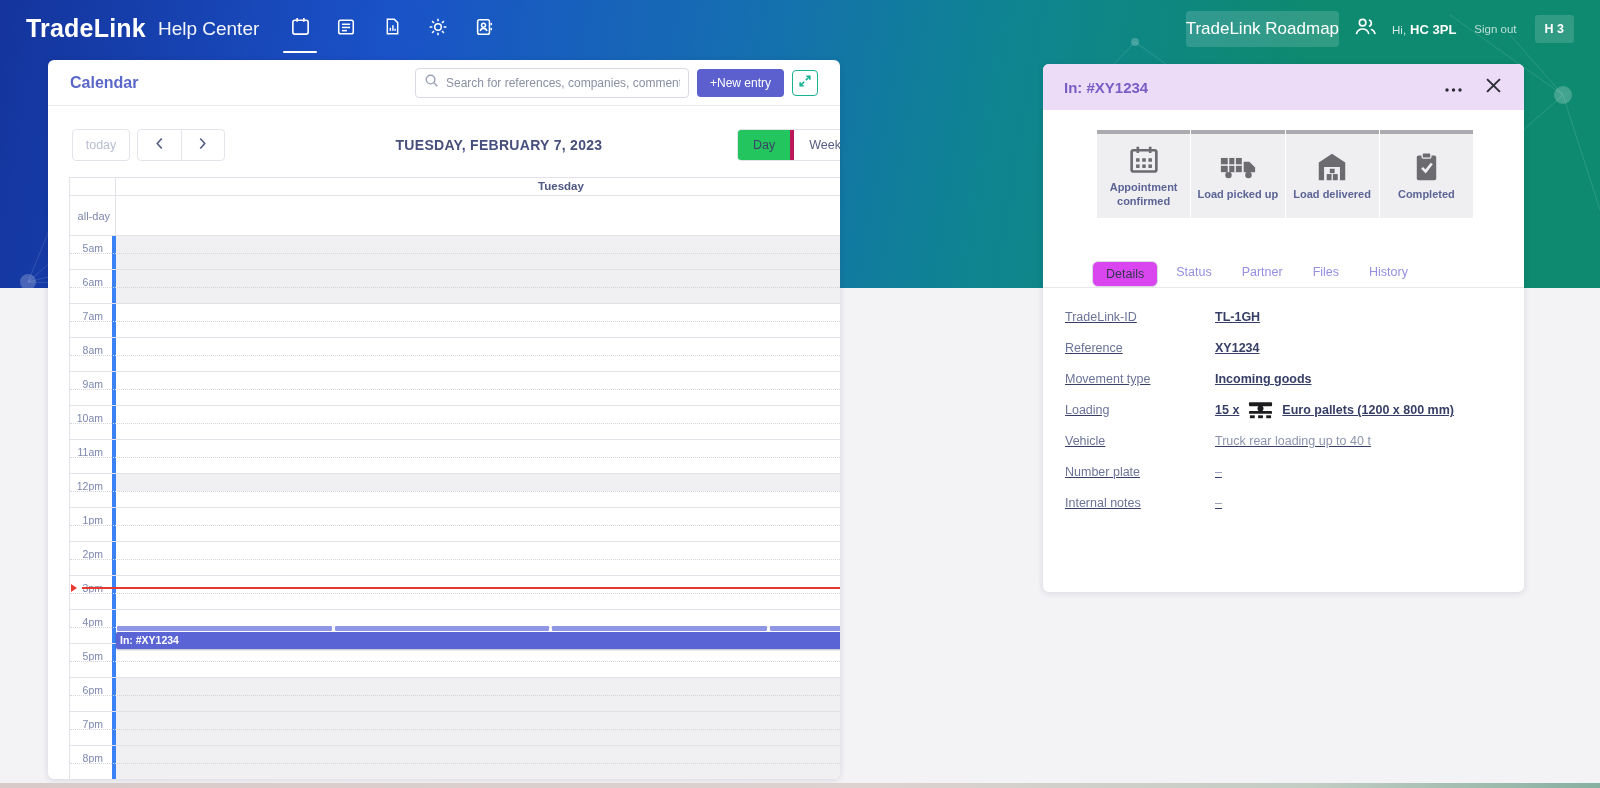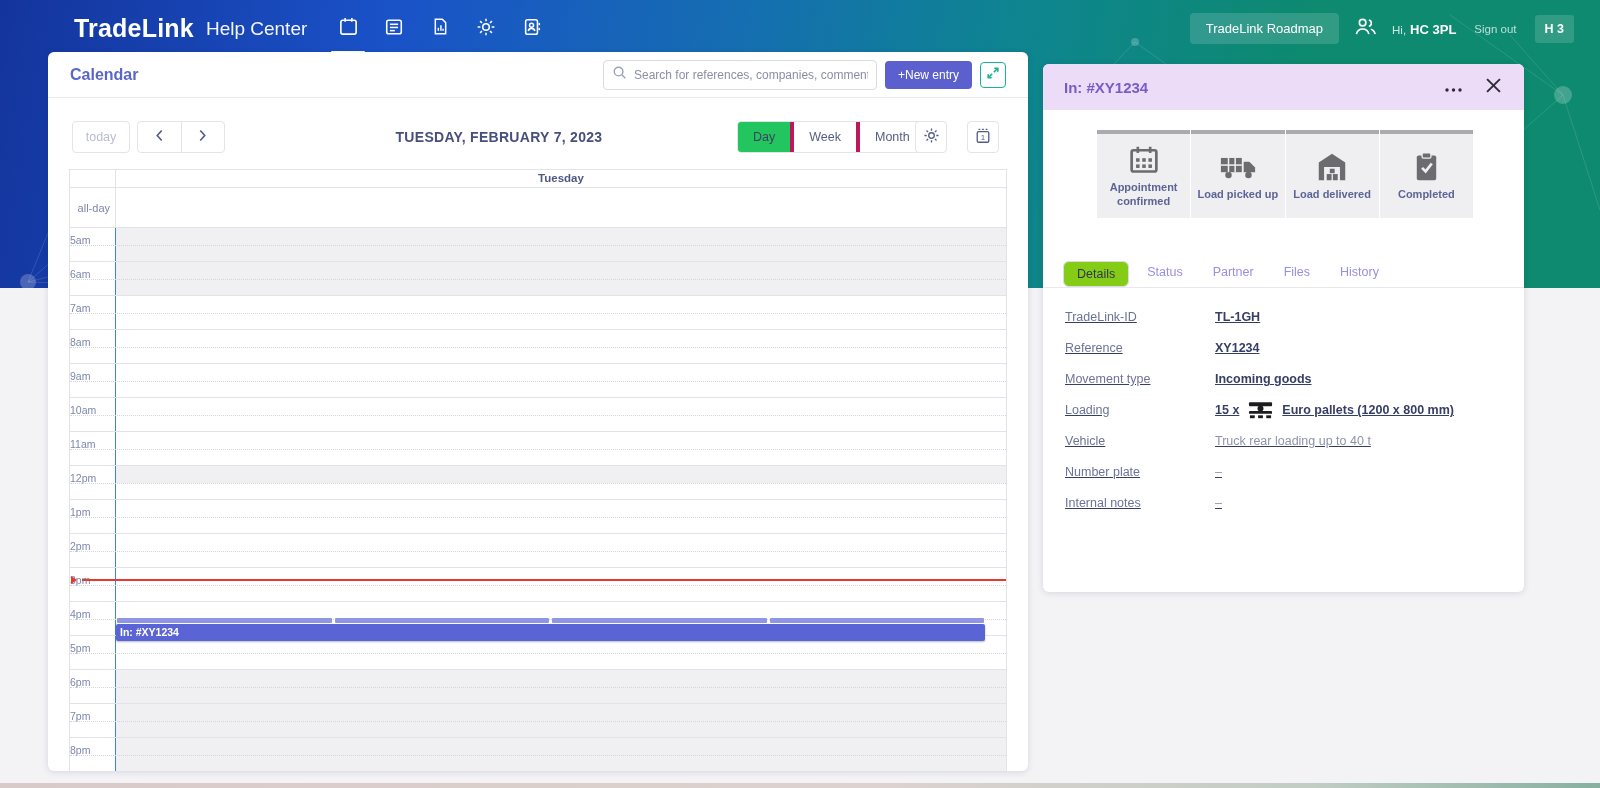--- a/index.html
+++ b/index.html
@@ -10,34 +10,34 @@
     background:#f3f3f6;
     color:#363e66;
   }
   
   .hero {
     position:absolute; left:0; top:0; width:1600px; height:288px;
     background:linear-gradient(100deg,#14349c 0%,#1a52c8 24%,#156fb0 46%,#0e8590 62%,#0d8a6f 80%,#0d8a6f 100%);
   }
   .hero svg { position:absolute; inset:0; }
   .navbar { position:absolute; left:0; top:0; width:1600px; height:57px; display:flex; align-items:center; padding:0 26px; color:#fff; }
-  .brand { font-size:25px; font-weight:700; letter-spacing:.2px;margin-left:48px; }
+  .brand { font-size:25px; font-weight:700; letter-spacing:.2px; }
   .app-name { font-size:19px; font-weight:400; opacity:.95; margin-left:12px; }
   .nav-icons { display:flex; gap:8px; margin-left:22px; }
   .nav-btn { width:38px; height:42px; display:flex; align-items:center; justify-content:center; position:relative; cursor:pointer; }
   .nav-btn.active:after { content:""; position:absolute; left:2px; right:2px; bottom:-3px; height:2px; background:#fff; border-radius:1px; }
   .nav-right { margin-left:auto; display:flex; align-items:center; gap:14px; }
-  .roadmap-btn { background:rgba(255,255,255,.15); padding:8px 16px; border-radius:4px; font-size:13px; cursor:pointer; }
+  .roadmap-btn { background:rgba(255,255,255,.15); padding:8px 0; border-radius:4px; font-size:17px; cursor:pointer; }
   .greeting { font-size:11.5px; color:rgba(255,255,255,.8); }
   .user-name { font-size:13px; font-weight:700; margin-left:4px; }
   .sign-out { font-size:11.5px; color:rgba(255,255,255,.72); margin-left:4px; cursor:pointer; }
   .org-badge { background:rgba(255,255,255,.15); padding:7px 10px; border-radius:3px; font-size:12.5px; font-weight:600; margin-left:4px; }
 
   
-  .cal-card { position:absolute; left:48px; top:52px; width:980px; height:719px; background:#fff; border-radius:6px; box-shadow:0 1px 6px rgba(25,30,70,.14); overflow:hidden; }
+  .cal-card { position:absolute; left:48px; top:60px; width:792px; height:719px; background:#fff; border-radius:6px; box-shadow:0 1px 6px rgba(25,30,70,.14); overflow:hidden; }
   .cal-header { height:46px; border-bottom:1px solid #ececf0; display:flex; align-items:center; padding:0 22px; }
   .cal-title { font-size:16px; font-weight:700; color:#5a67c9; }
   .cal-header-right { margin-left:auto; display:flex; align-items:center; gap:8px; }
   .search-box { width:274px; height:30px; border:1px solid #d9dbe3; border-radius:4px; display:flex; align-items:center; padding:0 8px; gap:7px; background:#fff; }
   .search-box input { border:none; outline:none; flex:1; font-size:12px; font-family:"Liberation Sans",sans-serif; color:#3a3f55; min-width:0; }
   .search-box input::placeholder { color:#8a8fa3; }
   .new-entry-btn { height:28px; padding:0 13px; background:#5b60ce; color:#fff; border:none; border-radius:4px; font-size:12px; font-family:"Liberation Sans",sans-serif; cursor:pointer; display:flex; align-items:center; }
   .expand-btn { width:26px; height:26px; border:1px solid #18b393; background:#fff; border-radius:4px; display:flex; align-items:center; justify-content:center; cursor:pointer; }
 
   .cal-toolbar { position:relative; height:32px; margin:23px 22px 0; }
@@ -58,21 +58,21 @@
   .cal-grid { position:absolute; left:21px; top:117px; width:938px; border:1px solid #e2e2e8; }
   .grid-header { height:18px; display:flex; border-bottom:1px solid #e2e2e8; }
   .axis-col { width:46px; border-right:1px solid #e2e2e8; flex:none; }
   .day-head { flex:1; text-align:center; font-size:11.5px; font-weight:700; color:#4e5880; line-height:17px; }
   .allday-row { height:40px; display:flex; border-bottom:1px solid #e2e2e8; }
   .allday-axis { width:46px; border-right:1px solid #e2e2e8; flex:none; display:flex; align-items:center; justify-content:flex-end; padding-right:5px; font-size:11px; color:#7d87ad; }
   .allday-cell { flex:1; }
   .grid-body { position:relative; }
   .hour-row { height:34px; display:flex; border-bottom:1px solid #e2e2e8; position:relative; }
   .hour-row:last-child { border-bottom:none; }
-  .axis-cell { width:46px; border-right:1px solid #3b82f6; flex:none; padding:2px 17px 0 0; }
+  .axis-cell { width:46px; border-right:4px solid #3b82f6; flex:none; text-align:right; padding:2px 9px 0 0; }
   .axis-label { font-size:10.5px; color:#7d87ad; }
   .day-cell { flex:1; }
   .day-cell.shade-full { background:#f0f0f2; }
   .day-cell.shade-half { background:linear-gradient(#f0f0f2 0,#f0f0f2 17px,transparent 17px); }
   .half-line { position:absolute; left:0; right:0; top:17px; border-top:1px dotted #d5d5db; pointer-events:none; }
 
   .now-line { position:absolute; left:0; right:0; top:348px; z-index:4; height:8px; }
   .now-arrow { position:absolute; left:1px; top:0; width:0; height:0; border-top:4px solid transparent; border-bottom:4px solid transparent; border-left:6px solid #e8392f; }
   .now-rule { position:absolute; left:12px; right:0; top:3px; border-top:2px solid #e8392f; }
 
@@ -89,21 +89,21 @@
   .icon-btn { background:none; border:none; cursor:pointer; display:flex; align-items:center; padding:2px; }
 
   .steps { position:absolute; top:66px; left:54px; right:51px; display:flex; gap:1px; }
   .step { flex:1; background:#efeff1; height:88px; display:flex; flex-direction:column; align-items:center; justify-content:center; cursor:pointer; position:relative; padding-top:6px; }
   .step-bar { position:absolute; top:0; left:0; right:0; height:4px; background:#ababaf; }
   .step-icon { color:#6b6b70; display:flex; align-items:center; justify-content:center; height:36px; }
   .step-label { font-size:11px; font-weight:700; color:#5c6496; text-align:center; line-height:1.3; padding:2px 3px 4px; }
 
   .tabs { position:absolute; top:193px; left:0; right:0; height:31px; padding:0 20px; display:flex; align-items:center; gap:6px; border-bottom:1px solid #e8e8ec; }
   .tab { font-size:12.5px; color:#968fe2; padding:6px 12px; cursor:pointer; border-radius:6px; }
-  .tab.active { background:#84cc16; border:1px solid #dcdce4; color:#33374d; padding:5px 13px; position:relative; top:2px; }
+  .tab.active { background:#d946ef; border:1px solid #dcdce4; color:#33374d; padding:5px 13px; position:relative; top:2px;margin-left:29px; }
 
   .fields { position:absolute; top:244px; left:22px; right:18px; }
   .field-row { display:flex; align-items:center; margin-bottom:13px; min-height:18px;text-decoration:underline; }
   .field-label { width:150px; flex:none; font-size:12.5px; color:#6b7498; }
   .field-value { font-size:12.5px; font-weight:700; color:#363e66; display:flex; align-items:center; gap:9px; flex-wrap:nowrap; }
   .field-value .normal { font-weight:400; color:#555d7e; }
   .field-value.muted { font-weight:400; color:#8d94ad; }
   .pallet-wrap { color:#1c1c1e; display:flex; align-items:center; }
 
   .bottom-strip { position:absolute; left:0; right:0; bottom:0; height:5px; background:linear-gradient(90deg,#d8cac8 0%,#ddd2cf 55%,#c2cdc4 82%,#86b0a0 100%); }

